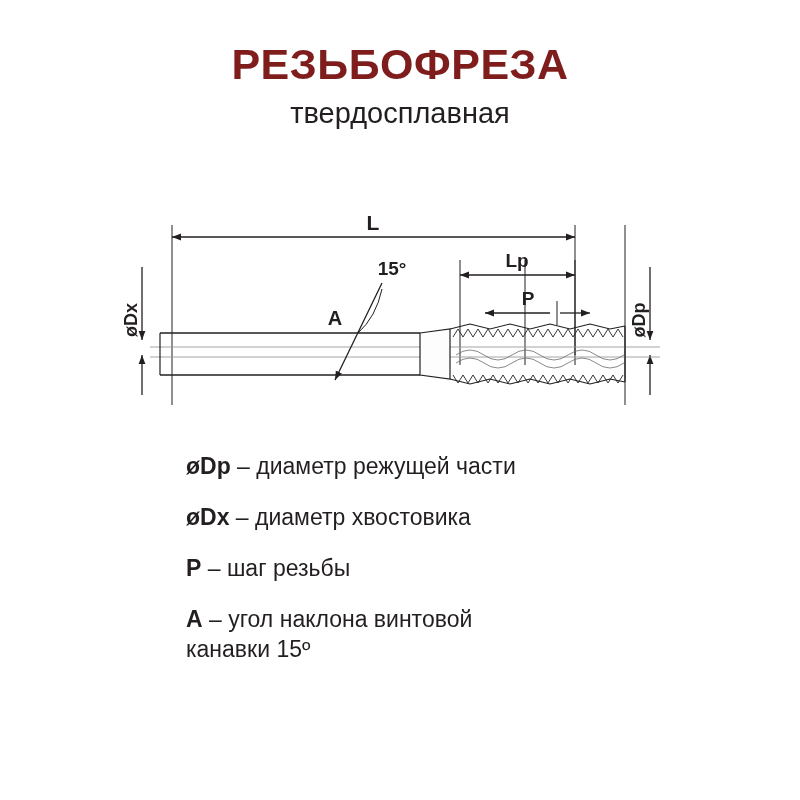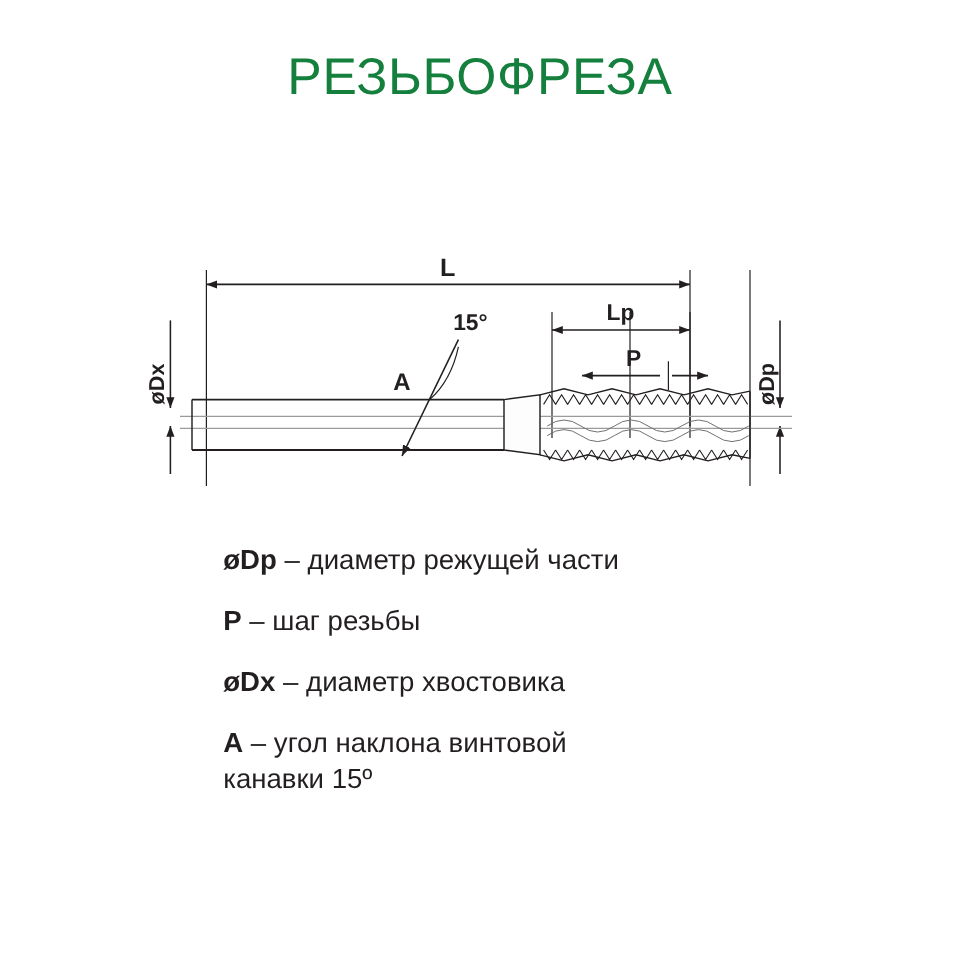--- a/index.html
+++ b/index.html
@@ -21,22 +21,22 @@
   }
   .title-block {
     position: absolute;
     top: 42px;
     left: 0;
     width: 800px;
     text-align: center;
   }
   .main-title {
     font-size: 43px;
-    font-weight: normal;
-    color: #15803d;
+    font-weight: bold;
+    color: #7f1d1d;
     letter-spacing: 0.5px;
     line-height: 1.05;
     margin: 0;
     text-align: center;
   }
   .subtitle {
     font-size: 29px;
     color: #231f20;
     line-height: 1.25;
     margin-top: 8px;
@@ -81,20 +81,21 @@
   }
 </style>
 </head>
 <body>
 
 <div id="page">
 
   <div class="title-block">
     <div class="main-title">РЕЗЬБОФРЕЗА</div>
     <div class="subtitle">
+      <div>твердосплавная</div>
     </div>
   </div>
 
   <div id="drawing">
     <svg width="570" height="230" viewBox="0 0 570 230" xmlns="http://www.w3.org/2000/svg">
       <defs>
         <marker id="arrL" markerWidth="10" markerHeight="8" refX="9" refY="4" orient="auto" markerUnits="userSpaceOnUse">
           <path d="M9,4 L0,0.6 L0,7.4 z" fill="#231f20"></path>
         </marker>
         <marker id="arrR" markerWidth="10" markerHeight="8" refX="1" refY="4" orient="auto" markerUnits="userSpaceOnUse">
@@ -173,28 +174,28 @@
     </svg>
   </div>
 
   <div id="legend">
     <div class="legend-item">
       <span class="sym">øDp</span>
       <span class="dsh">–</span>
       <span>диаметр режущей части</span>
     </div>
     <div class="legend-item">
+      <span class="sym">øDx</span>
+      <span class="dsh">–</span>
+      <span>диаметр хвостовика</span>
+    </div>
+    <div class="legend-item">
       <span class="sym">P</span>
       <span class="dsh">–</span>
       <span>шаг резьбы</span>
-    </div>
-    <div class="legend-item">
-      <span class="sym">øDx</span>
-      <span class="dsh">–</span>
-      <span>диаметр хвостовика</span>
     </div>
     <div class="legend-item">
       <span class="sym">A</span>
       <span class="dsh">–</span>
       <span>угол наклона винтовой</span><br>
       <span>канавки </span><span class="bold-tail">15º</span>
     </div>
   </div>
 
 </div>

